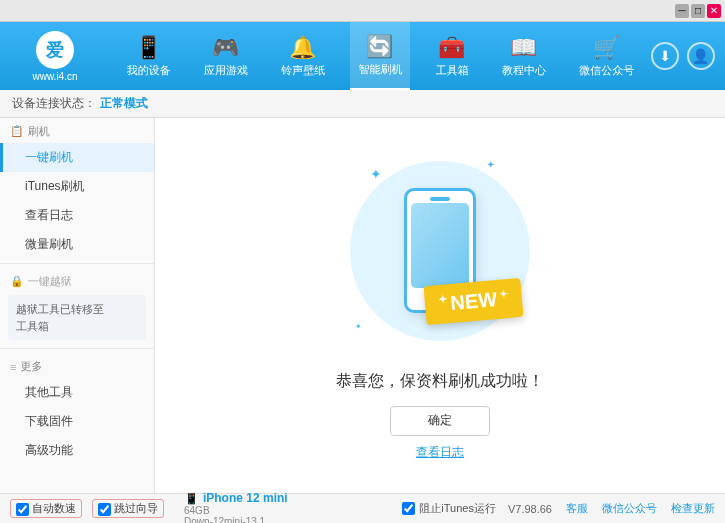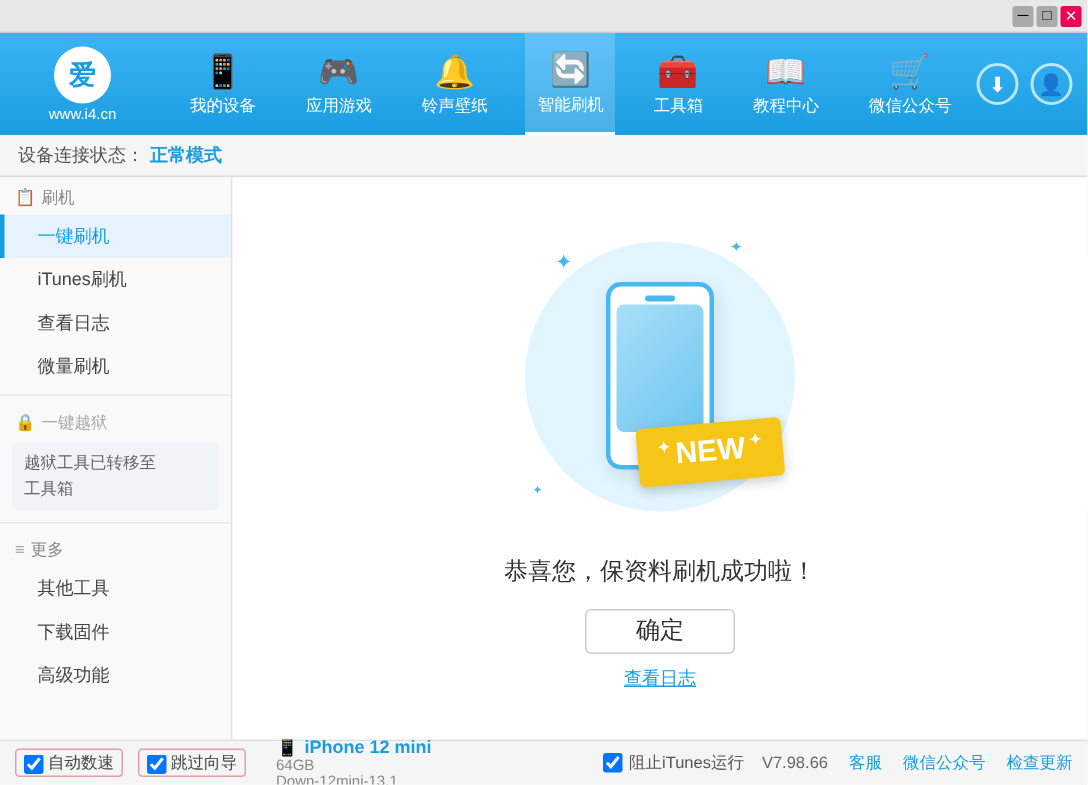--- a/index.html
+++ b/index.html
@@ -282,21 +282,21 @@
       font-size: 16px;
       color: #333;
       margin-bottom: 14px;
     }
     .confirm-btn {
       width: 100px;
       height: 30px;
       background: white;
       border: 1px solid #ccc;
       border-radius: 4px;
-      font-size: 16px;
+      font-size: 12px;
       color: #333;
       cursor: pointer;
       display: flex;
       align-items: center;
       justify-content: center;
       margin-bottom: 8px;
     }
     .go-back-link {
       font-size: 12px;
       color: #1a9de0;

